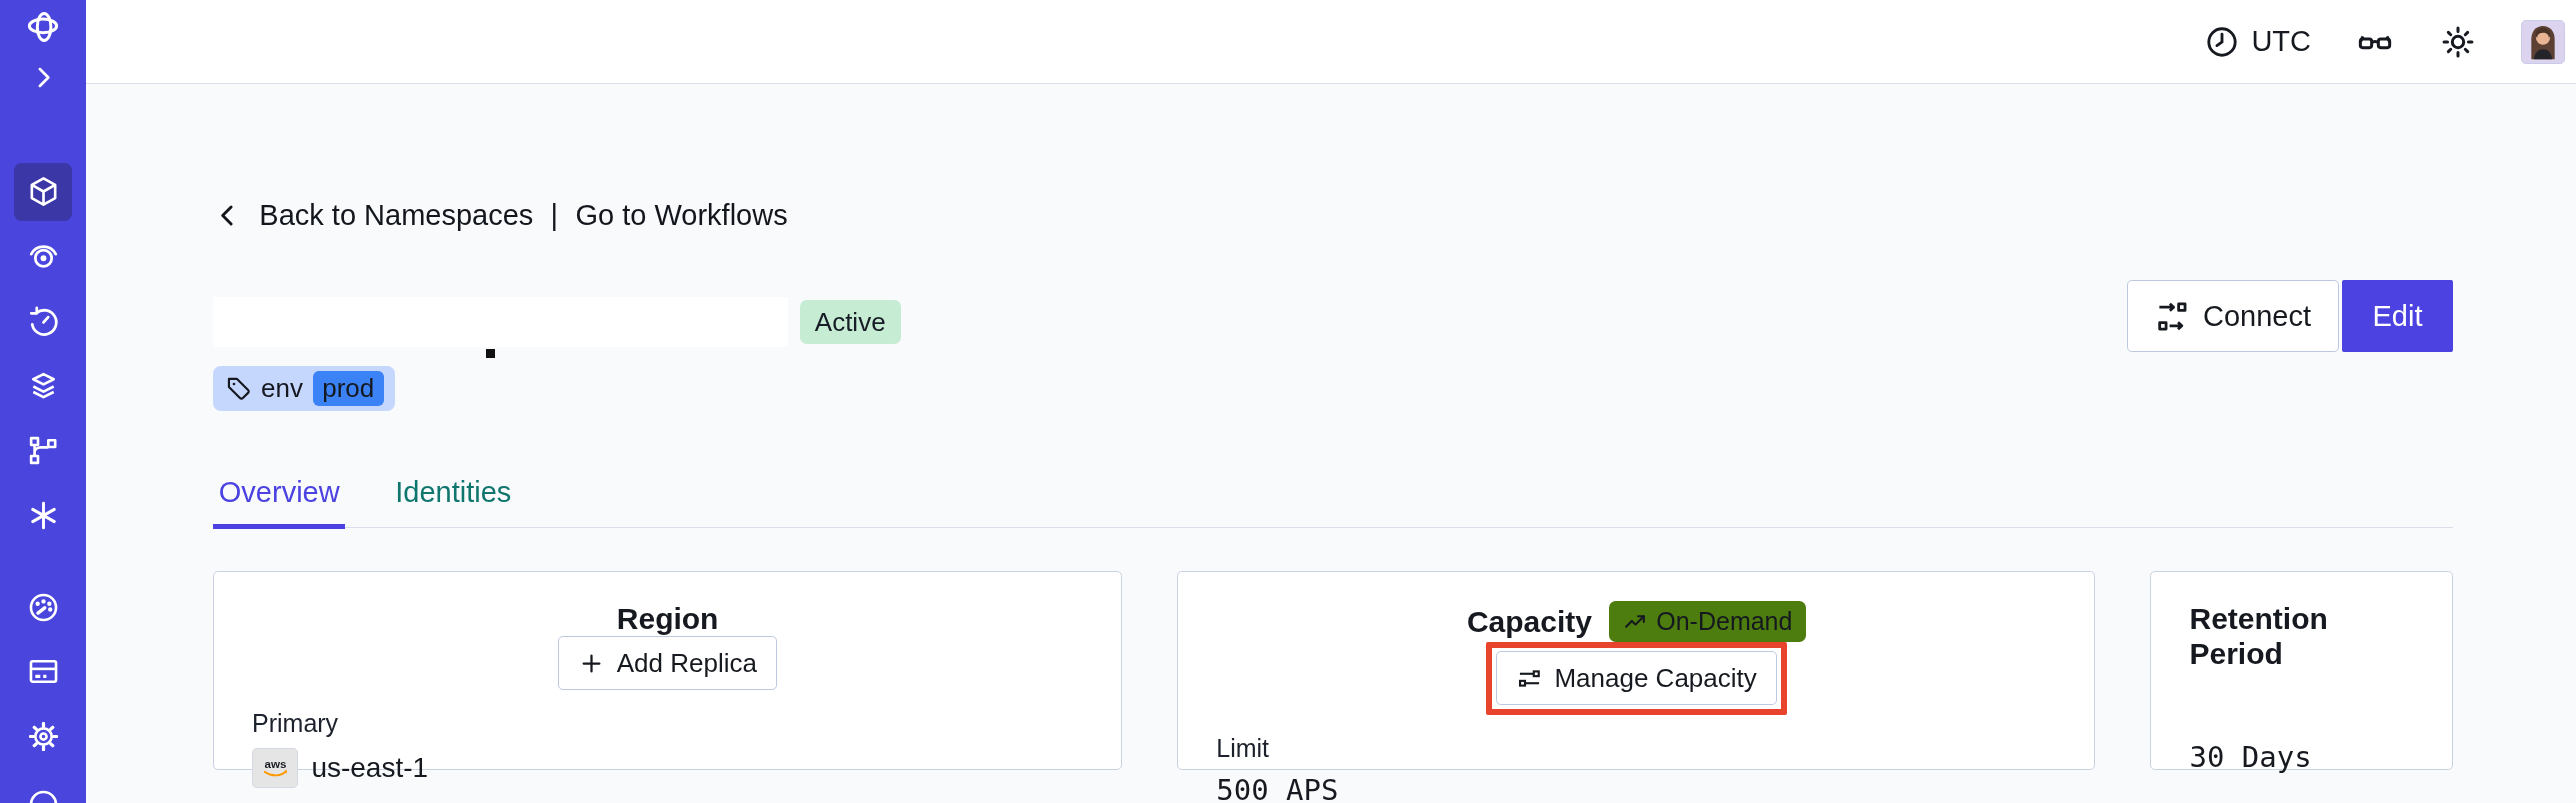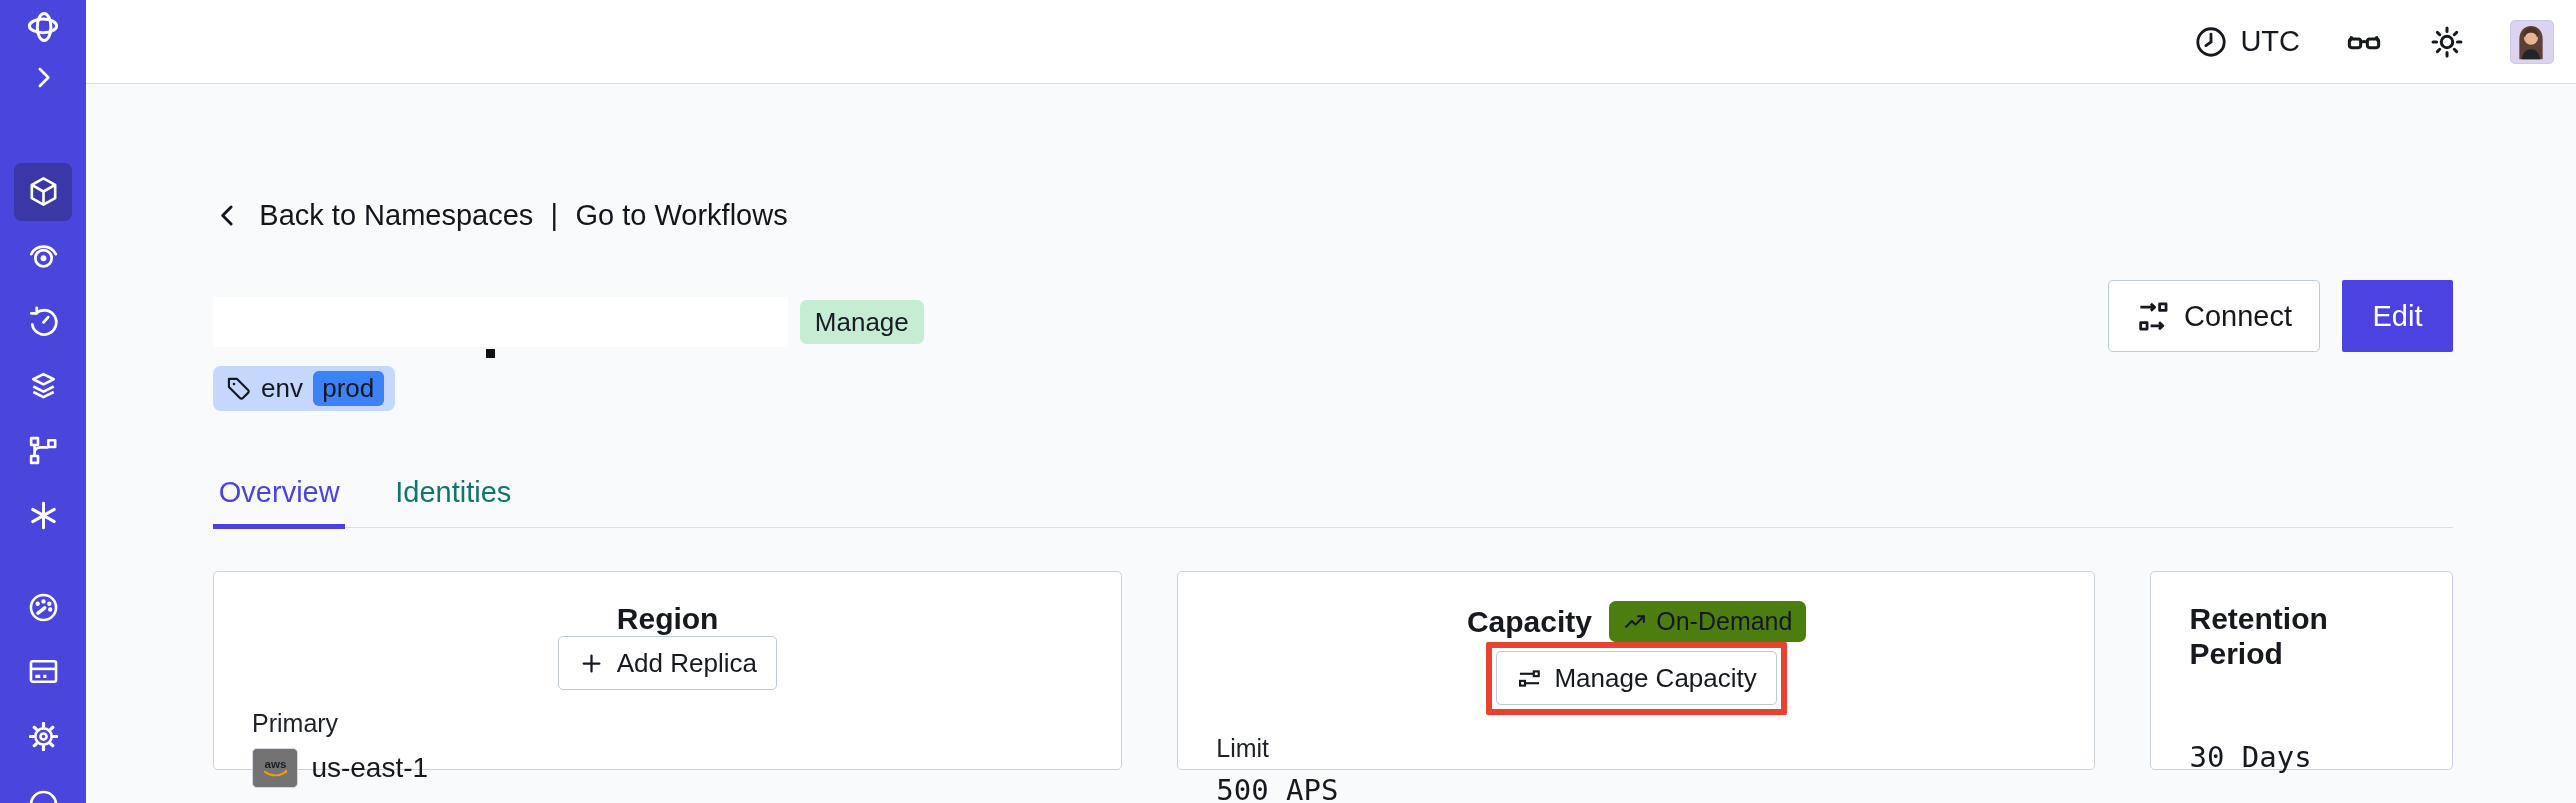--- a/index.html
+++ b/index.html
@@ -13,21 +13,21 @@
   .side-chevron { margin-top:17.3px; width:35px; height:31px; display:flex; align-items:center; justify-content:center; cursor:pointer; }
   .nav-group { margin-top:71px; display:flex; flex-direction:column; align-items:center; }
   .nav-item { width:58px; height:58px; margin-bottom:6.7px; border-radius:7.7px; display:flex; align-items:center; justify-content:center; cursor:pointer; }
   .nav-item.active { background:#3B37A6; }
   .side-divider { width:86px; height:1px; background:rgba(255,255,255,0.45); margin:12.5px 0; }
   .icon-svg { display:block; }
 
   
   .topbar { position:absolute; left:86px; right:0; top:0; height:84px; background:#FFFFFF;
             border-bottom:1.9px solid #D9DEE9; display:flex; align-items:center; justify-content:flex-end;
-            gap:44px; padding-right:22px; z-index:4; }
+            gap:44px; padding-right:11px; z-index:4;text-align:center; }
   .tz-group { display:flex; align-items:center; gap:11.5px; cursor:pointer; }
   .tz-label { font-size:29px; color:#16191F; }
   .top-icon { display:flex; align-items:center; justify-content:center; cursor:pointer; }
   .avatar { width:44px; height:44px; border-radius:4.8px; border:1.9px solid #C9CCE9; background:#DCD3EE; overflow:hidden; cursor:pointer; }
 
   
   .main { position:absolute; left:86px; top:86px; right:0; bottom:0; padding:113px 123px 0 127px; }
 
   .breadcrumb { display:flex; align-items:center; gap:17.3px; font-size:29px; font-weight:500; color:#13161D;text-align:center; }
   .crumb-link { cursor:pointer; }
@@ -38,21 +38,21 @@
   .title-line { display:flex; align-items:center; margin-top:17.3px; }
   .redacted-box { width:575px; height:50px; background:#FFFFFF; }
   .dot-artifact { position:absolute; left:273px; top:69px; width:8.6px; height:8.6px; background:#111; }
   .status-badge { margin-left:11.5px; background:#C6ECD3; color:#171C26; font-size:26px; font-weight:500;
                   padding:6.7px 15.3px; border-radius:6.7px; }
   .chip-row { margin-top:19px; }
   .tag-chip { display:inline-flex; align-items:center; gap:9.6px; background:#C6D7FE; border-radius:7.7px;
               padding:4.8px 11.5px 4.8px 11.5px; font-size:26px; color:#15181F; cursor:pointer; }
   .tag-value { background:#3b82f6; border-radius:5.8px; padding:1.9px 9.6px;text-align:center; }
 
-  .actions { display:flex; gap:22px;padding-left:22px; }
+  .actions { display:flex; gap:3px;padding-left:22px; }
   .btn { display:inline-flex; align-items:center; justify-content:center; gap:13.4px; background:#FFFFFF;
          border:1.9px solid #BBC8DE; border-radius:4.8px; font-size:29px; color:#16191F; cursor:pointer;
          font-family:"Liberation Sans", sans-serif; }
   .btn-connect { height:72px; padding:0 27px; }
   .btn-edit { height:72px; width:111px; background:#4B42E1; border:none; border-radius:1.9px; color:#FFFFFF; }
 
   .tabs { margin-top:65px; display:flex; gap:44px; border-bottom:1.9px solid #D9DEE9; }
   .tab { font-size:29px; padding:0 5.8px 15.3px 5.8px; color:#0f766e; cursor:pointer; border-bottom:5.8px solid transparent; margin-bottom:-1.9px; }
   .tab.active { color:#4B42E1; font-weight:500; border-bottom-color:#4B42E1; }
 
@@ -64,21 +64,21 @@
   .card-head { display:flex; justify-content:space-between; align-items:center;flex-direction:column; }
   .card-title { font-size:30px; font-weight:600; color:#16191F; line-height:35px; }
   .head-left { display:flex; align-items:center; gap:17.3px; }
   .card-btn { gap:11.5px; font-size:26px; padding:10.5px 19px; border-radius:4.8px; }
   .ondemand-badge { display:inline-flex; align-items:center; gap:8.6px; background:#4d7c0f; color:#15181F;
                     border-radius:6.7px; padding:5.8px 13.4px; font-size:25px; }
   .field-label { margin-top:19px; font-size:25px; color:#1C212B; }
   .field-value { margin-top:9.6px; display:flex; align-items:center; gap:13.4px; font-size:28px; color:#16191F; }
   .mono { font-family:"DejaVu Sans Mono", monospace; font-size:29px; }
   .retention-value { margin-top:69px; }
-  .aws-badge { width:46px; height:40px; background:#737373; border:1.9px solid #D3D9E3; border-radius:4.8px;
+  .aws-badge { width:46px; height:40px; background:#e5e5e5; border:1.9px solid #D3D9E3; border-radius:4.8px;
                display:flex; align-items:center; justify-content:center; }
   .highlight-wrap { border:6.7px solid #E8432C; padding:3.8px; border-radius:1.9px; }
 </style>
 </head>
 <body>
 
 <nav class="sidebar">
   <div class="side-logo">
     <svg class="icon-svg" width="42" height="38" viewBox="0 0 24 24" fill="none" stroke="#fff" stroke-width="1.9">
       <ellipse cx="12" cy="11.3" rx="8.6" ry="4.3"></ellipse>
@@ -222,21 +222,21 @@
     </svg>
     <span class="crumb-link">Back to Namespaces</span>
     <span class="crumb-sep">|</span>
     <span class="crumb-link">Go to Workflows</span>
   </div>
 
   <div class="header-row">
     <div class="title-col">
       <div class="title-line">
         <div class="redacted-box"></div>
-        <span class="status-badge">Manage</span>
+        <span class="status-badge">Active</span>
       </div>
       <div class="dot-artifact"></div>
       <div class="chip-row">
         <span class="tag-chip">
           <svg width="27" height="27" viewBox="0 0 24 24" fill="none" stroke="#15181F" stroke-width="1.9" stroke-linejoin="round">
             <path d="M3.5 3.5h7.2l9.8 9.8a1.8 1.8 0 0 1 0 2.6l-4.6 4.6a1.8 1.8 0 0 1-2.6 0L3.5 10.7V3.5z"></path>
             <circle cx="8" cy="8" r="1.2" fill="#15181F" stroke="none"></circle>
           </svg>
           <span>env</span>
           <span class="tag-value">prod</span>

